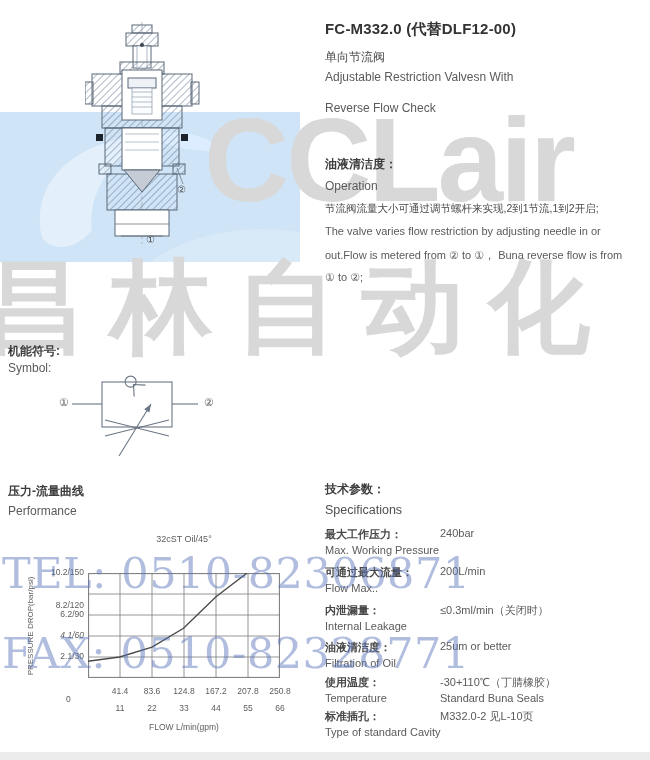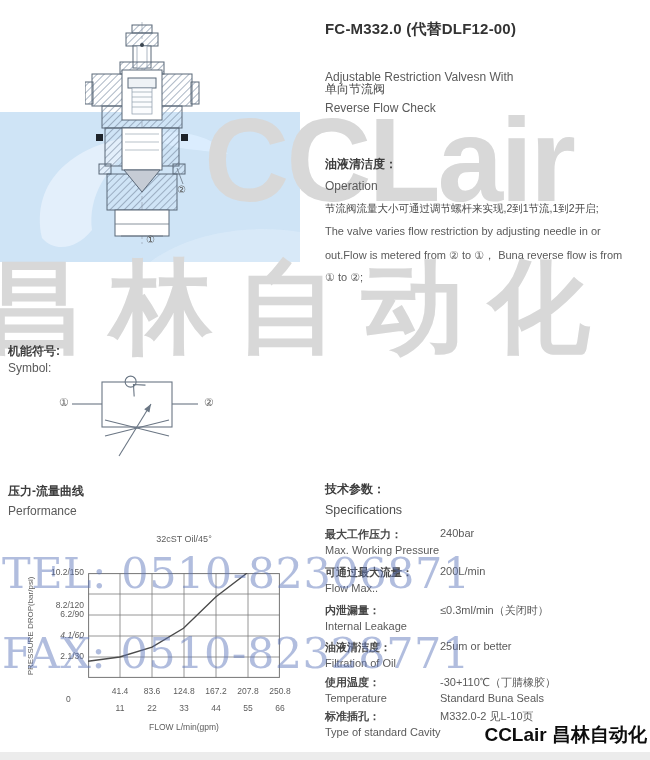--- a/index.html
+++ b/index.html
@@ -78,21 +78,21 @@
       <rect x="22" y="152" width="70" height="36" fill="url(#hp)"></rect>
       <polygon points="39,148 75,148 57,170" fill="#c6ccd5"></polygon>
       <rect x="30" y="188" width="54" height="26" fill="#ffffff"></rect>
       <path d="M30,202 h54 M36,214 h42" stroke="#6a7684" stroke-width="0.8"></path>
     </g>
   </svg>
   <span class="abs z2" style="left:177px;top:184px;font-size:10px;color:#5a5a5a;">②</span>
   <span class="abs z2" style="left:146px;top:234px;font-size:10px;color:#5a5a5a;">①</span>
 
   <div class="abs z2 model" style="left:325px;top:20px;">FC-M332.0  (代替DLF12-00)</div>
-  <div class="abs z2" style="left:325px;top:49px;font-size:12px;color:#4a4a4a;margin-top:32px;">单向节流阀</div>
+  <div class="abs z2" style="left:325px;top:49px;font-size:12px;color:#4a4a4a;">单向节流阀</div>
   <div class="abs z2 body-txt" style="left:325px;top:70px;font-size:12px;">Adjustable Restriction Valvesn With</div>
   <div class="abs z2 body-txt" style="left:325px;top:101px;font-size:12px;">Reverse Flow Check</div>
 
   <div class="abs z2 h-cn" style="left:325px;top:156px;">油液清洁度：</div>
   <div class="abs z2 body-txt" style="left:325px;top:179px;font-size:12px;text-align:right;">Operation</div>
   <div class="abs z2" style="left:325px;top:202px;font-size:10.5px;color:#4a4a4a;">节流阀流量大小可通过调节螺杆来实现,2到1节流,1到2开启;</div>
   <div class="abs z2 body-txt" style="left:325px;top:225px;">The valve varies flow restriction by adjusting needle in or</div>
   <div class="abs z2 body-txt" style="left:325px;top:248px;">out.Flow is metered from ② to ①， Buna reverse flow is from</div>
   <div class="abs z2 body-txt" style="left:325px;top:271px;">① to ②;</div>
 
@@ -176,19 +176,18 @@
     <span class="l2">Temperature</span>
     <span class="v1">-30+110℃（丁腈橡胶）</span>
     <span class="v2">Standard Buna Seals</span>
   </div>
   <div class="spec-row z2" style="top:709px;">
     <span class="l1">标准插孔：</span>
     <span class="l2">Type of standard Cavity</span>
     <span class="v1">M332.0-2 见L-10页</span>
   </div>
 
-  <div id="footer-brand" class="abs z6">CCLair 昌林自动化</div>
   <div id="bottom-strip" class="abs z1"></div>
 
   <div id="wm-tel" class="abs z6 wm-blue">TEL: 0510-82306871</div>
   <div id="wm-fax" class="abs z6 wm-blue">FAX: 0510-82328771</div>
 
 </div>
 
 </body></html>

